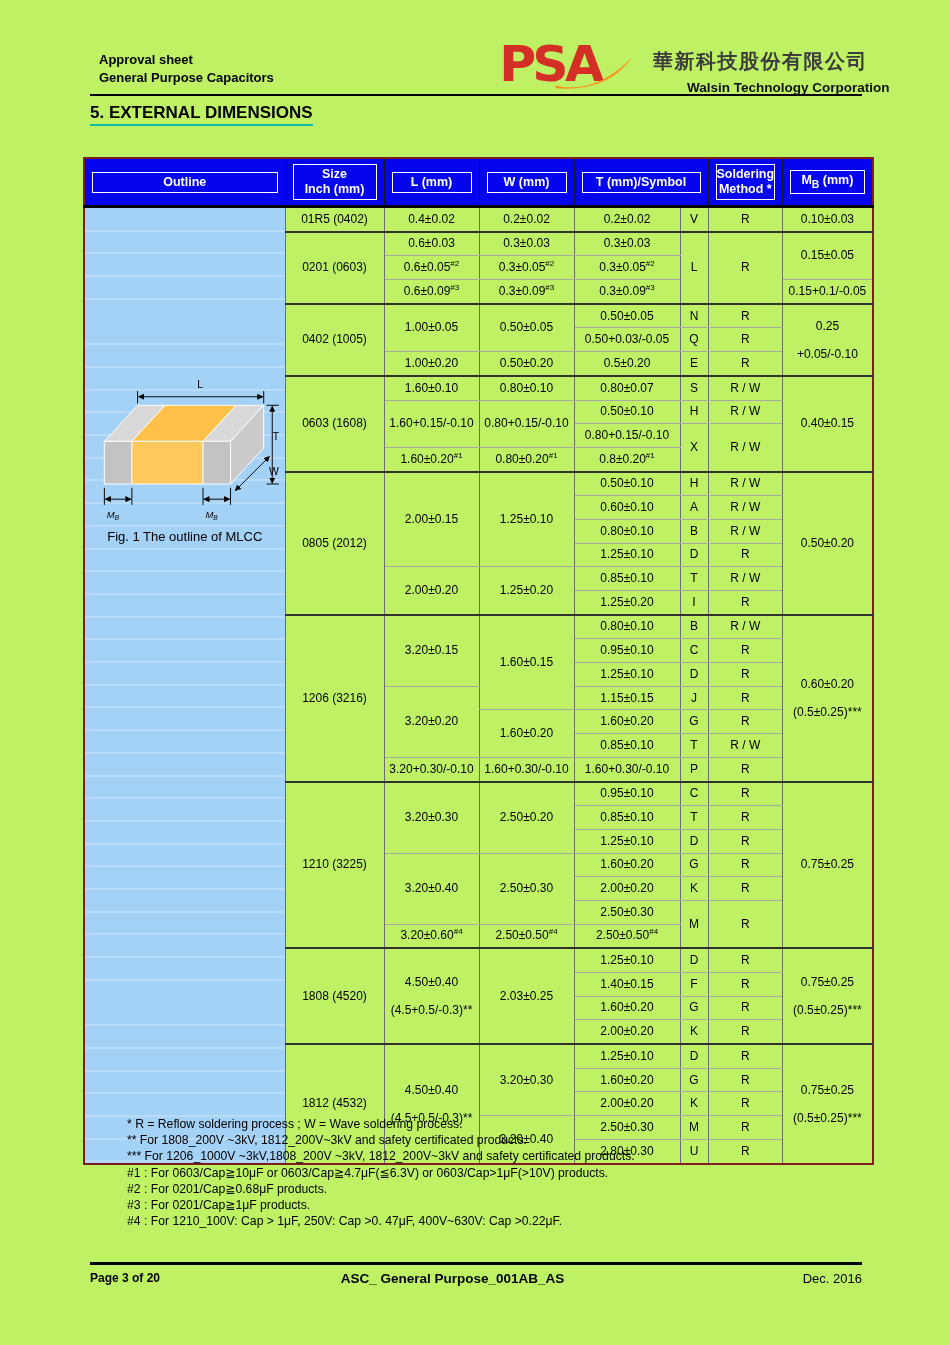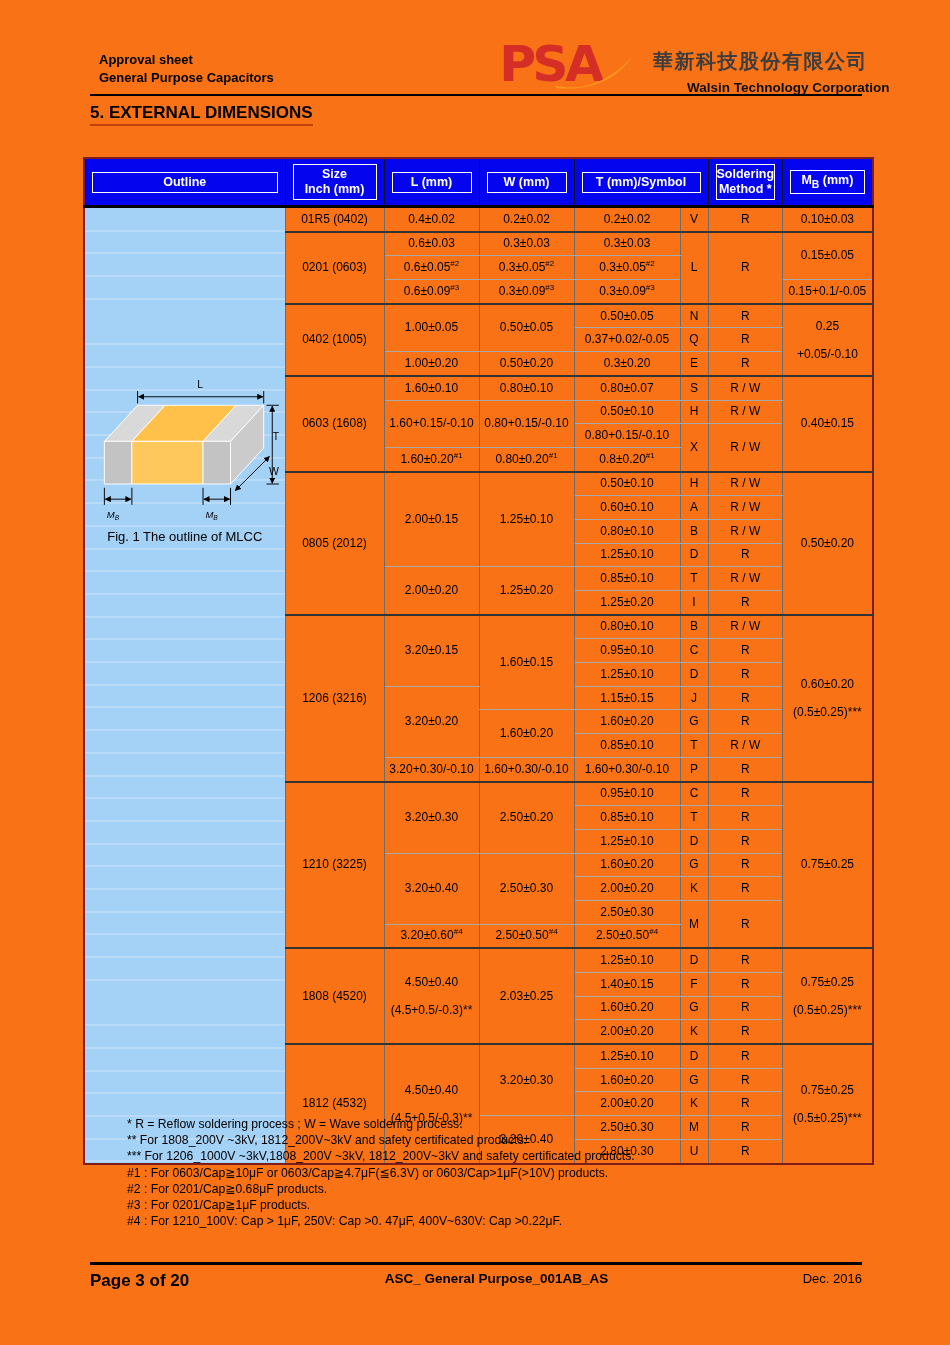--- a/index.html
+++ b/index.html
@@ -1,29 +1,29 @@
 <!DOCTYPE html>
 <html><head>
 <meta charset="utf-8">
 <style>
   html,body { margin:0; padding:0; background:#e8e8e8; }
   .page {
     position:relative; width:950px; height:1345px; margin:0 auto;
-    background:#f97316; overflow:hidden;
+    background:#bef264; overflow:hidden;
     font-family:"Liberation Sans","DejaVu Sans",sans-serif; color:#000;
   }
   
   .doc-title { position:absolute; left:99px; top:51px; font-size:13px; font-weight:bold; line-height:18px; }
   .logo { position:absolute; left:501px; top:36px; }
   .company { position:absolute; left:653px; top:48px; }
   .company-cn { font-size:20px; font-weight:bold; color:#3d3d3d; letter-spacing:1.5px; white-space:nowrap; }
   .company-en { font-size:13.5px; font-weight:bold; color:#101010; margin-top:5px; white-space:nowrap;margin-left:34px; }
   .header-rule { position:absolute; left:90px; top:94px; width:772px; height:2px; background:#000; }
   .section-title { position:absolute; left:90px; top:103px; font-size:17px; font-weight:bold;
-    border-bottom:2px solid #c2410c; padding-bottom:1px; }
+    border-bottom:2px solid #14b8a6; padding-bottom:1px; }
 
   
   .table-wrap { position:absolute; left:83px; top:157px; }
   table.dim { border-collapse:collapse; table-layout:fixed; border:2px solid #7f1d1d; }
   table.dim th, table.dim td { padding:0; text-align:center; vertical-align:middle; }
   table.dim th {
     background:var(--header-blue,#0404ee); color:#fff; height:46px;
     border:1px solid #14141f; border-bottom:3px solid #000;
   }
   .hbox { border:1px solid #fff; margin:0 7px; padding:2px 0; font-weight:bold;
@@ -43,22 +43,22 @@
     border-left:2px solid #000; border-right:2px solid #000;
   }
   sup { font-size:8px; line-height:0; }
   td.multiline .line { line-height:28px; white-space:nowrap; }
   .fig-wrap { position:absolute; top:166px; left:0; right:0; text-align:center; }
   .fig-caption { margin-top:6px; font-size:13px; color:#000; }
 
   
   .footnotes { position:absolute; left:127px; top:1116px; font-size:12.2px; line-height:16.2px; }
   .footer-rule { position:absolute; left:90px; top:1262px; width:772px; height:3px; background:#000; }
-  .footer-left   { position:absolute; left:90px;  top:1271px; font-size:17px; font-weight:bold; }
-  .footer-center { position:absolute; left:90px;  top:1271px; width:725px; text-align:center; font-size:13.5px; font-weight:bold;padding-left:44px; }
+  .footer-left   { position:absolute; left:90px;  top:1271px; font-size:12px; font-weight:bold; }
+  .footer-center { position:absolute; left:90px;  top:1271px; width:725px; text-align:center; font-size:13.5px; font-weight:bold; }
   .footer-right  { position:absolute; right:88px; top:1271px; font-size:13px; font-weight:normal; }
 </style>
 </head>
 <body>
 
 <div class="page" style="--header-blue: #0404ee; --outline-blue: #a4d1f6;">
 
   <div class="doc-title">
     <div>Approval sheet</div>
     <div>General Purpose Capacitors</div>
@@ -202,28 +202,28 @@
             <td rowspan="2"><span>0.50±0.05</span></td>
             <td><span>0.50±0.05</span></td>
             <td><span>N</span></td>
             <td><span>R</span></td>
             <td rowspan="3" class="multiline">
               <div class="line">0.25</div>
               <div class="line">+0.05/-0.10</div>
             </td>
           </tr>
           <tr>
-            <td><span>0.37+0.02/-0.05</span></td>
+            <td><span>0.50+0.03/-0.05</span></td>
             <td><span>Q</span></td>
             <td><span>R</span></td>
           </tr>
           <tr>
             <td><span>1.00±0.20</span></td>
             <td><span>0.50±0.20</span></td>
-            <td><span>0.3±0.20</span></td>
+            <td><span>0.5±0.20</span></td>
             <td><span>E</span></td>
             <td><span>R</span></td>
           </tr>
           <tr class="group-start">
             <td rowspan="4"><span>0603 (1608)</span></td>
             <td><span>1.60±0.10</span></td>
             <td><span>0.80±0.10</span></td>
             <td><span>0.80±0.07</span></td>
             <td><span>S</span></td>
             <td><span>R / W</span></td>

